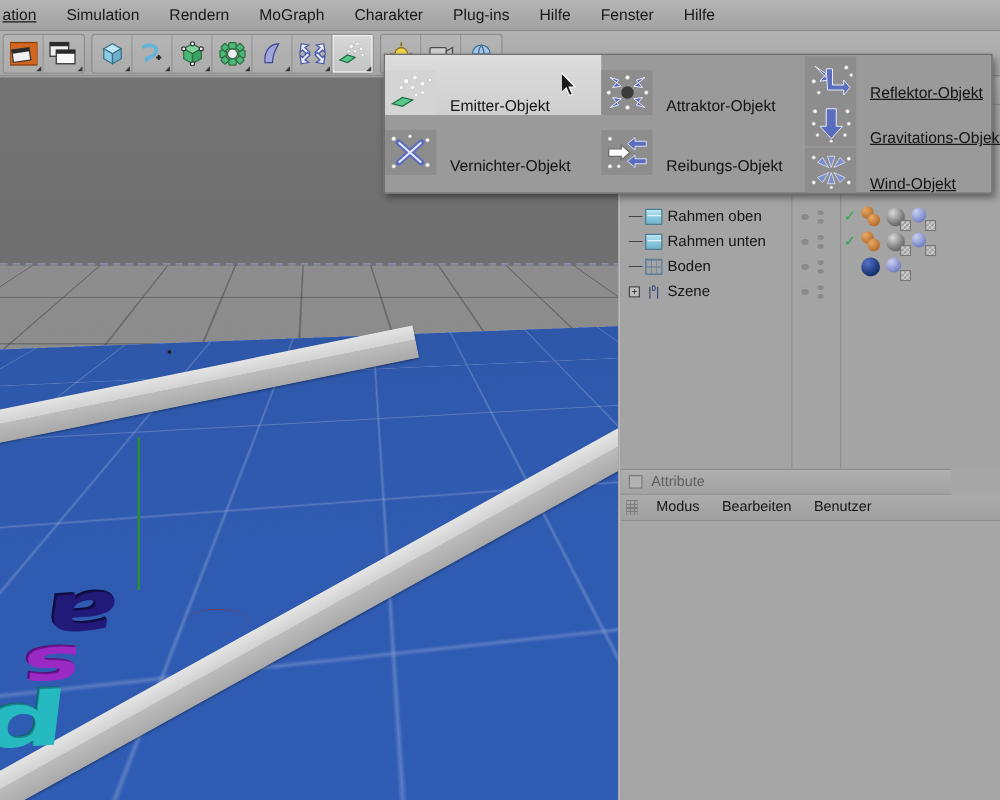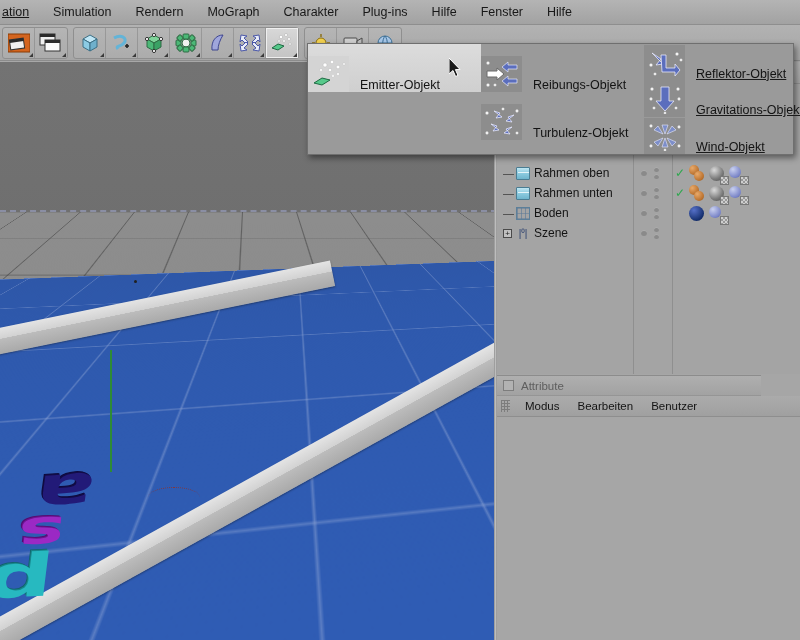--- a/index.html
+++ b/index.html
@@ -586,59 +586,81 @@
               <circle cx="19" cy="11" r="1.6"></circle>
             <circle cx="10" cy="11" r="1.5"></circle>
               <circle cx="27" cy="15" r="1.5"></circle>
             <circle cx="33" cy="5" r="1.3"></circle>
               <circle cx="22" cy="17" r="1.4"></circle>
           </g>
         </svg>
       </span>
       <span class="dd-label">Emitter-Objekt</span>
     </div>
+    <div class="dd-item">
+      <span class="dd-ico">
+        <svg width="36" height="30" viewBox="0 0 36 30">
+          <g stroke="#5b6ebd" stroke-width="5" stroke-linecap="round" fill="none">
+            <path d="M8 7 L26 23"></path>
+              <path d="M26 7 L8 23"></path>
+          </g>
+          <g stroke="#eaeaff" stroke-width="1.6" fill="none">
+            <path d="M8 7 L26 23"></path>
+              <path d="M26 7 L8 23"></path>
+          </g>
+          <g fill="#ffffff" stroke="#b4b4b4" stroke-width=".4">
+            <circle cx="4" cy="4" r="1.6"></circle>
+              <circle cx="31" cy="5" r="1.5"></circle>
+            <circle cx="4" cy="26" r="1.5"></circle>
+              <circle cx="31" cy="25" r="1.6"></circle>
+            <circle cx="17" cy="2" r="1.3"></circle>
+          </g>
+        </svg>
+      </span>
+      <span class="dd-label">Vernichter-Objekt</span>
+    </div>
   </div>
 
   <div class="dd-col c2">
+    <div class="dd-item">
+      <span class="dd-ico">
+        <svg width="36" height="30" viewBox="0 0 36 30">
+          <g fill="#5b6ebd" stroke="#e7e9fb" stroke-width=".8">
+            <polygon points="4,3 13,10 6,11 11,5"></polygon>
+            <polygon points="32,3 23,10 30,11 25,5"></polygon>
+            <polygon points="4,27 13,20 6,19 11,25"></polygon>
+            <polygon points="32,27 23,20 30,19 25,25"></polygon>
+          </g>
+          <circle cx="18" cy="15" r="5" fill="#3a3a3a"></circle>
+          <g fill="#ffffff" stroke="#b4b4b4" stroke-width=".4">
+            <circle cx="18" cy="3" r="1.6"></circle>
+              <circle cx="18" cy="27" r="1.6"></circle>
+            <circle cx="3" cy="15" r="1.5"></circle>
+              <circle cx="33" cy="15" r="1.5"></circle>
+          </g>
+        </svg>
+      </span>
+      <span class="dd-label">Attraktor-Objekt</span>
+    </div>
     <div class="dd-item">
       <span class="dd-ico">
         <svg width="36" height="30" viewBox="0 0 36 30">
           <polygon points="3,12 13,12 13,9 20,15 13,21 13,18 3,18" fill="#ffffff" stroke="#6a6a6a"></polygon>
           <g fill="#5b6ebd" stroke="#e7e9fb" stroke-width=".7">
             <polygon points="33,6 24,6 24,3 18,8 24,13 24,10 33,10"></polygon>
             <polygon points="33,20 24,20 24,17 18,22 24,27 24,24 33,24"></polygon>
           </g>
           <g fill="#ffffff" stroke="#b4b4b4" stroke-width=".4">
             <circle cx="4" cy="4" r="1.5"></circle>
               <circle cx="4" cy="26" r="1.5"></circle>
             <circle cx="11" cy="26" r="1.3"></circle>
           </g>
         </svg>
       </span>
       <span class="dd-label">Reibungs-Objekt</span>
-    </div>
-    <div class="dd-item">
-      <span class="dd-ico">
-        <svg width="36" height="30" viewBox="0 0 36 30">
-          <g fill="#5b6ebd" stroke="#e7e9fb" stroke-width=".8">
-            <polygon points="10,4 18,10 12,11 16,6"></polygon>
-            <polygon points="30,8 22,14 28,15 24,10"></polygon>
-            <polygon points="7,17 15,23 9,24 13,19"></polygon>
-            <polygon points="28,20 20,26 26,27 22,22"></polygon>
-          </g>
-          <g fill="#ffffff" stroke="#b4b4b4" stroke-width=".4">
-            <circle cx="3" cy="6" r="1.5"></circle>
-              <circle cx="33" cy="4" r="1.4"></circle>
-            <circle cx="3" cy="26" r="1.4"></circle>
-              <circle cx="19" cy="2" r="1.3"></circle>
-            <circle cx="33" cy="26" r="1.3"></circle>
-          </g>
-        </svg>
-      </span>
-      <span class="dd-label">Turbulenz-Objekt</span>
     </div>
   </div>
 
   <div class="dd-col c3">
     <div class="dd-item">
       <span class="dd-ico">
         <svg width="36" height="30" viewBox="0 0 36 30">
           <g fill="#5b6ebd" stroke="#e7e9fb" stroke-width=".8">
             <polygon points="5,5 16,16 9,17 14,11"></polygon>
             <polygon points="14,7 19,7 19,20 28,20 28,16 33,22 28,28 28,24 15,24"></polygon>

